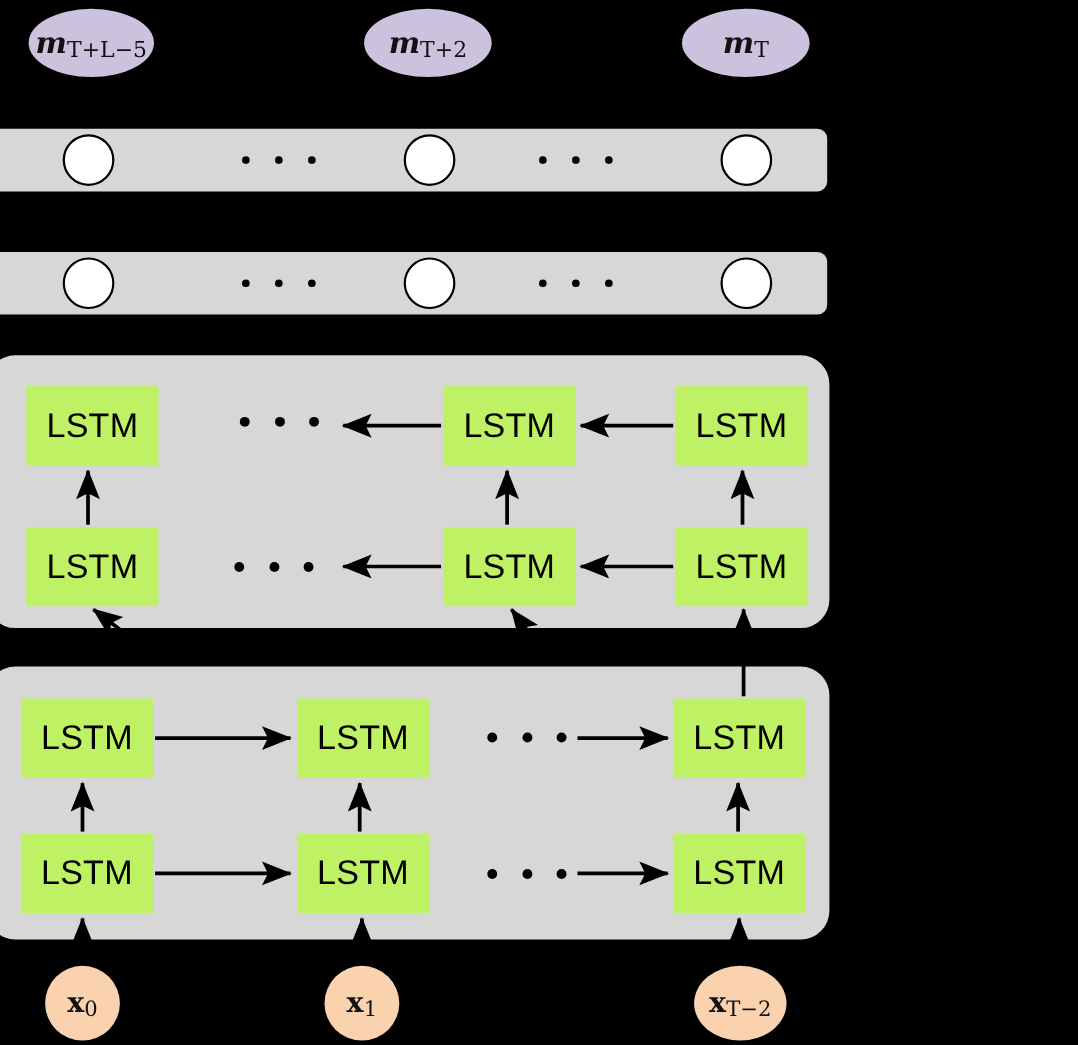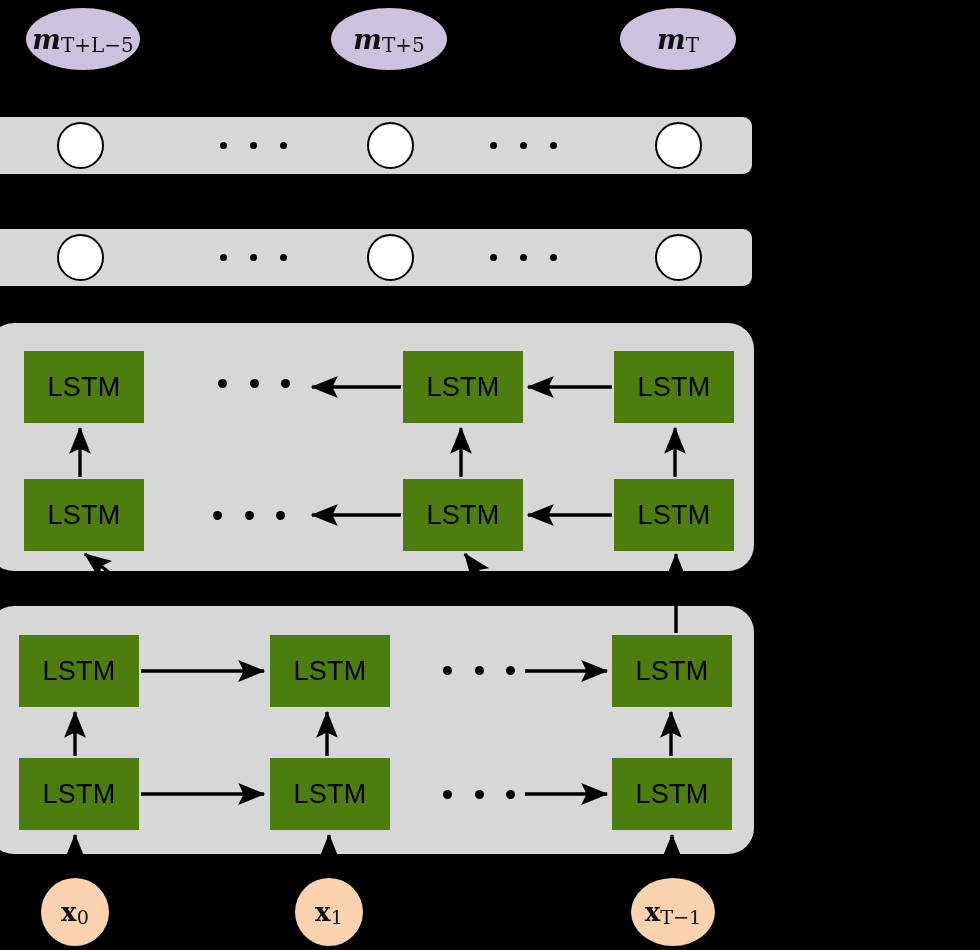--- a/index.html
+++ b/index.html
@@ -77,25 +77,25 @@
   .dots.small i { width: 7px; height: 7px; }
   .dots.big i { width: 9px; height: 9px; }
 
   .block {
     position: absolute;
     background: #d7d7d7;
     border-radius: 26px;
   }
   .lstm {
     position: absolute;
-    background: #4d7c0f;
+    background: #bef264;
     display: flex;
     align-items: center;
     justify-content: center;
-    font-size: 27px;
+    font-size: 31px;
     color: #000000;
     font-family: "Liberation Sans", sans-serif;
     letter-spacing: 0.2px;
   }
   svg.overlay {
     position: absolute;
     left: 0;
     top: 0;
     width: 980px;
     height: 950px;
@@ -106,21 +106,21 @@
 <body>
 
 <div id="canvas">
 
   <div class="ellipse memory" style="left:26px; top:8px; width:114px; height:62px;">
     <span class="sym">m</span>
       <span class="sub">T+L−5</span>
   </div>
   <div class="ellipse memory" style="left:331px; top:8px; width:116px; height:62px;">
     <span class="sym">m</span>
-      <span class="sub">T+5</span>
+      <span class="sub">T+2</span>
   </div>
   <div class="ellipse memory" style="left:620px; top:8px; width:116px; height:62px;">
     <span class="sym">m</span>
       <span class="sub">T</span>
   </div>
 
   <div class="bar" style="left:-10px; top:117px; width:762px; height:57px;"></div>
   <div class="node-circle" style="left:57px; top:122px; width:47px; height:47px;"></div>
   <div class="node-circle" style="left:367px; top:122px; width:47px; height:47px;"></div>
   <div class="node-circle" style="left:655px; top:122px; width:47px; height:47px;"></div>
@@ -193,21 +193,21 @@
   <div class="ellipse input" style="left:41px; top:878px; width:68px; height:68px;">
     <span class="sym">x</span>
       <span class="sub">0</span>
   </div>
   <div class="ellipse input" style="left:295px; top:878px; width:68px; height:68px;">
     <span class="sym">x</span>
       <span class="sub">1</span>
   </div>
   <div class="ellipse input" style="left:631px; top:878px; width:84px; height:68px;">
     <span class="sym">x</span>
-      <span class="sub">T−1</span>
+      <span class="sub">T−2</span>
   </div>
 
   <svg class="overlay" viewBox="0 0 980 950">
     <defs>
       <marker id="ah" markerWidth="9" markerHeight="9" refX="7.6" refY="3.2" orient="auto" markerUnits="strokeWidth">
         <path d="M0,0 L8,3.2 L0,6.4 L1.6,3.2 z" fill="#000000"></path>
       </marker>
     </defs>
 
     <g stroke="#000000" stroke-width="3.4" fill="none" marker-end="url(#ah)">

